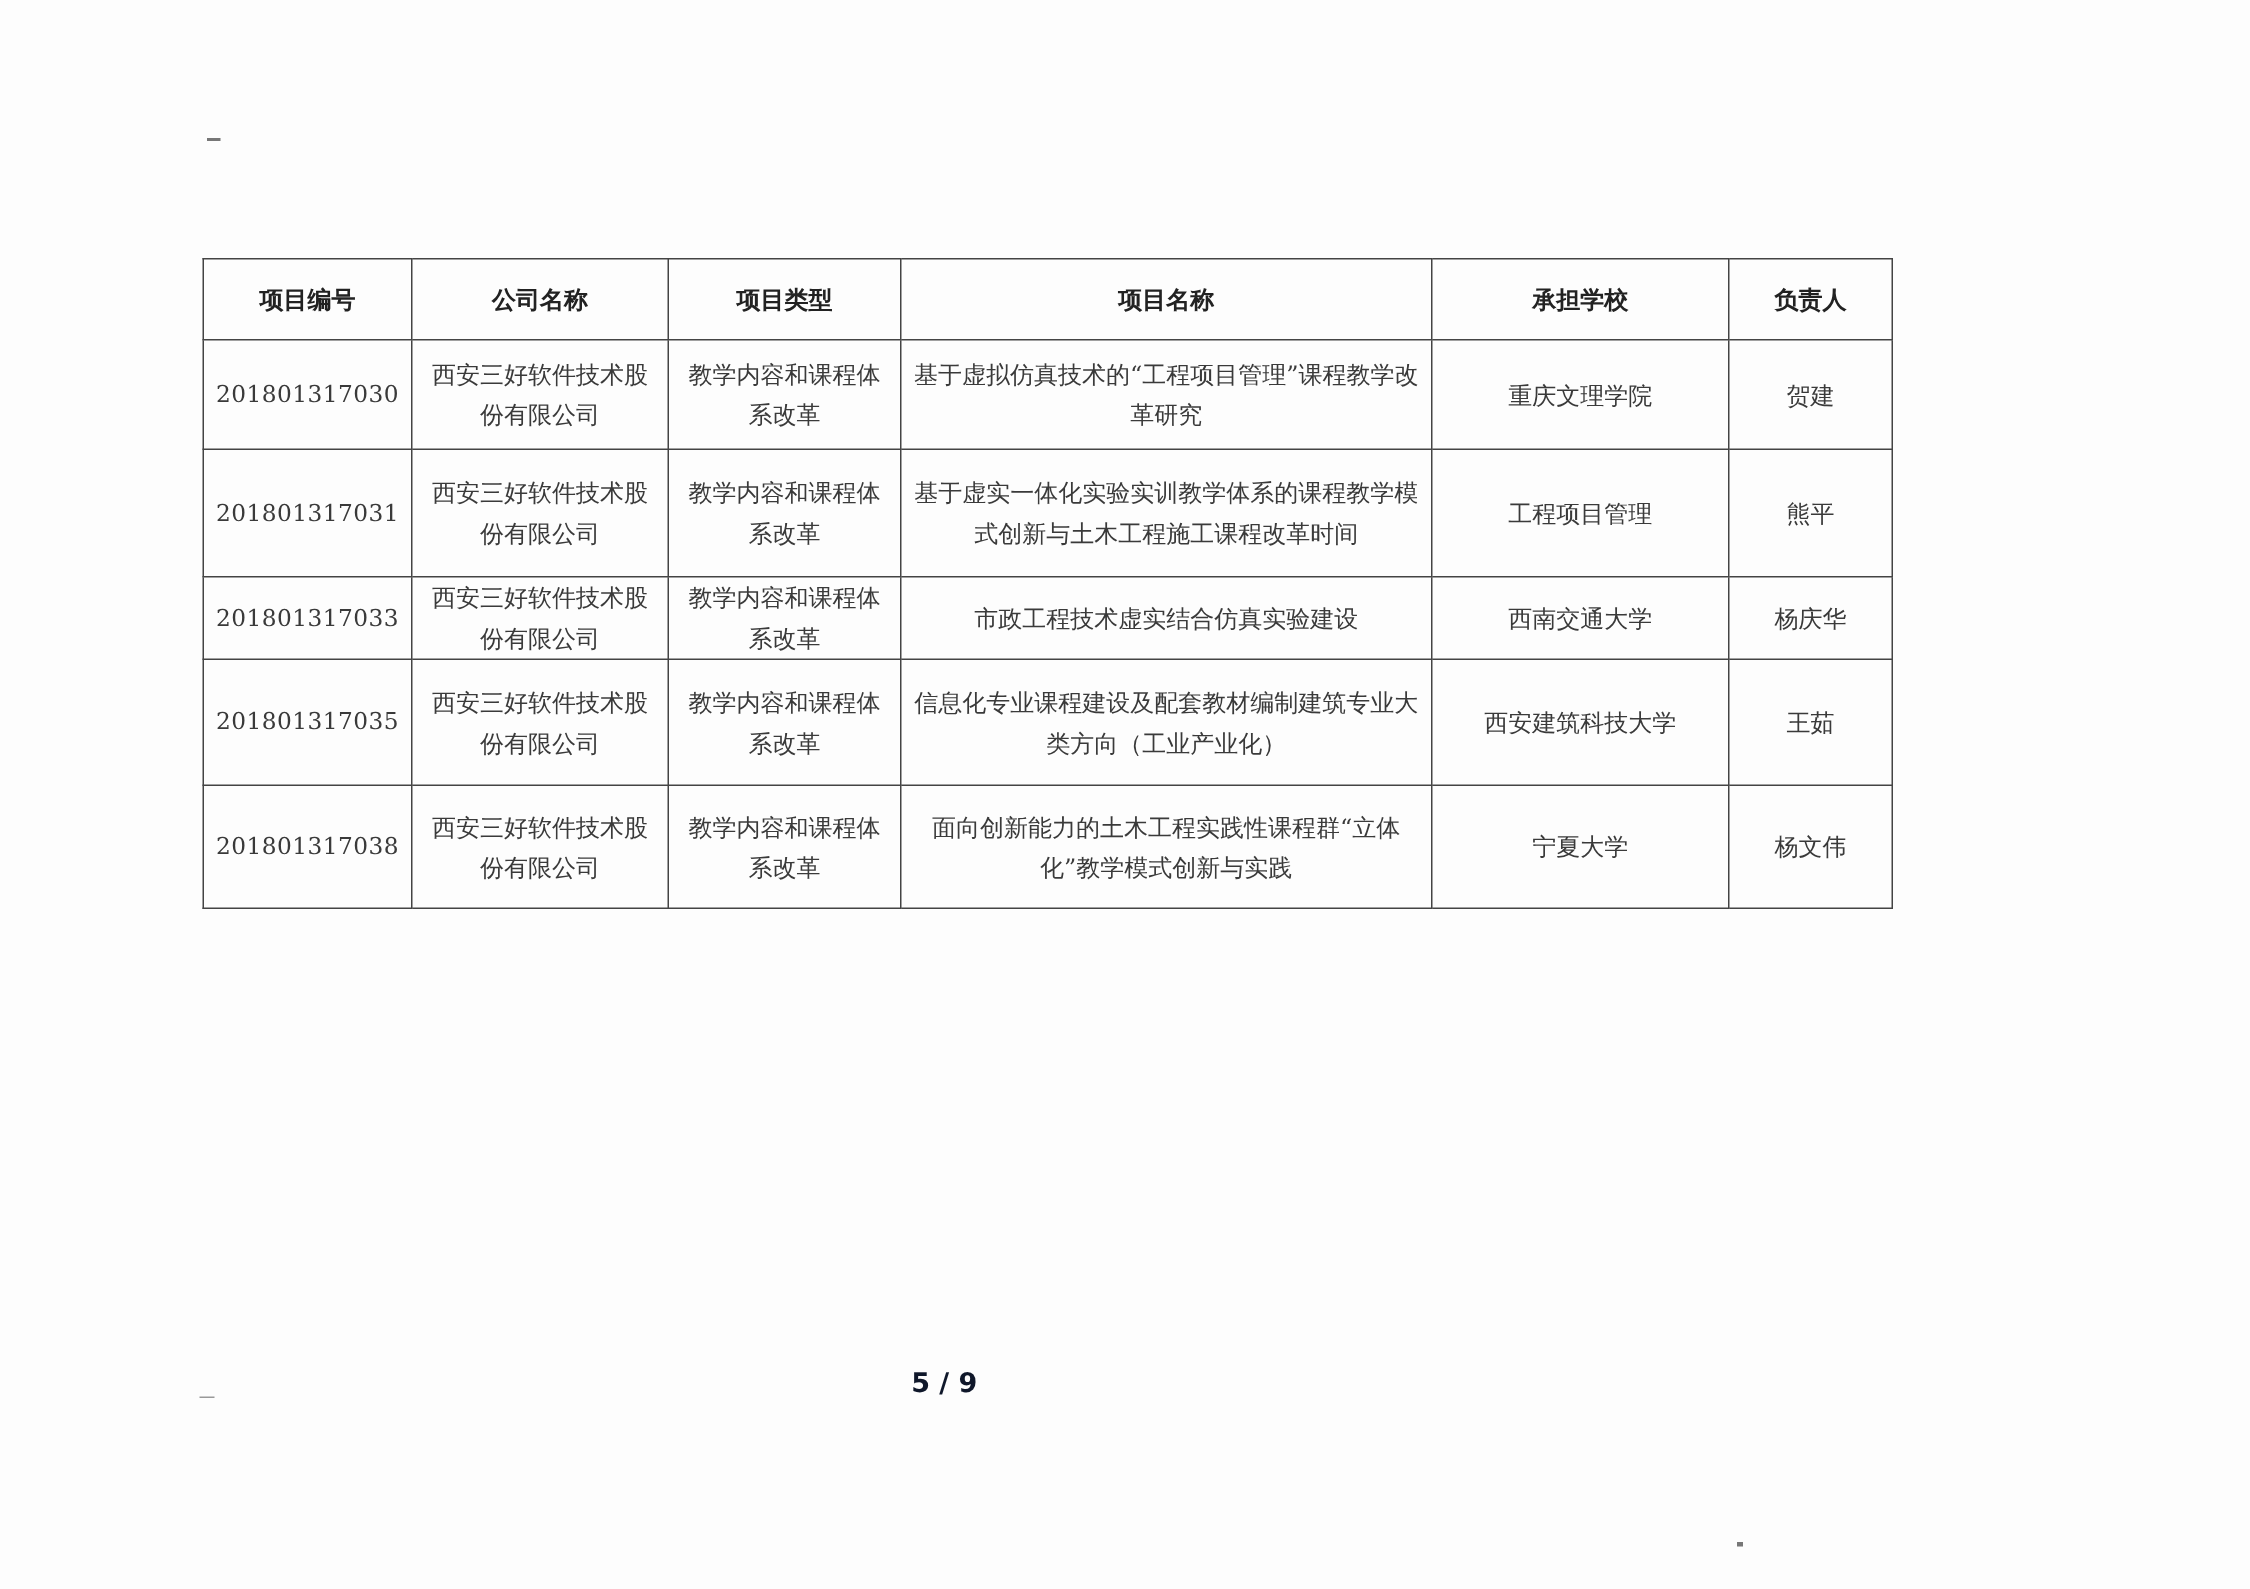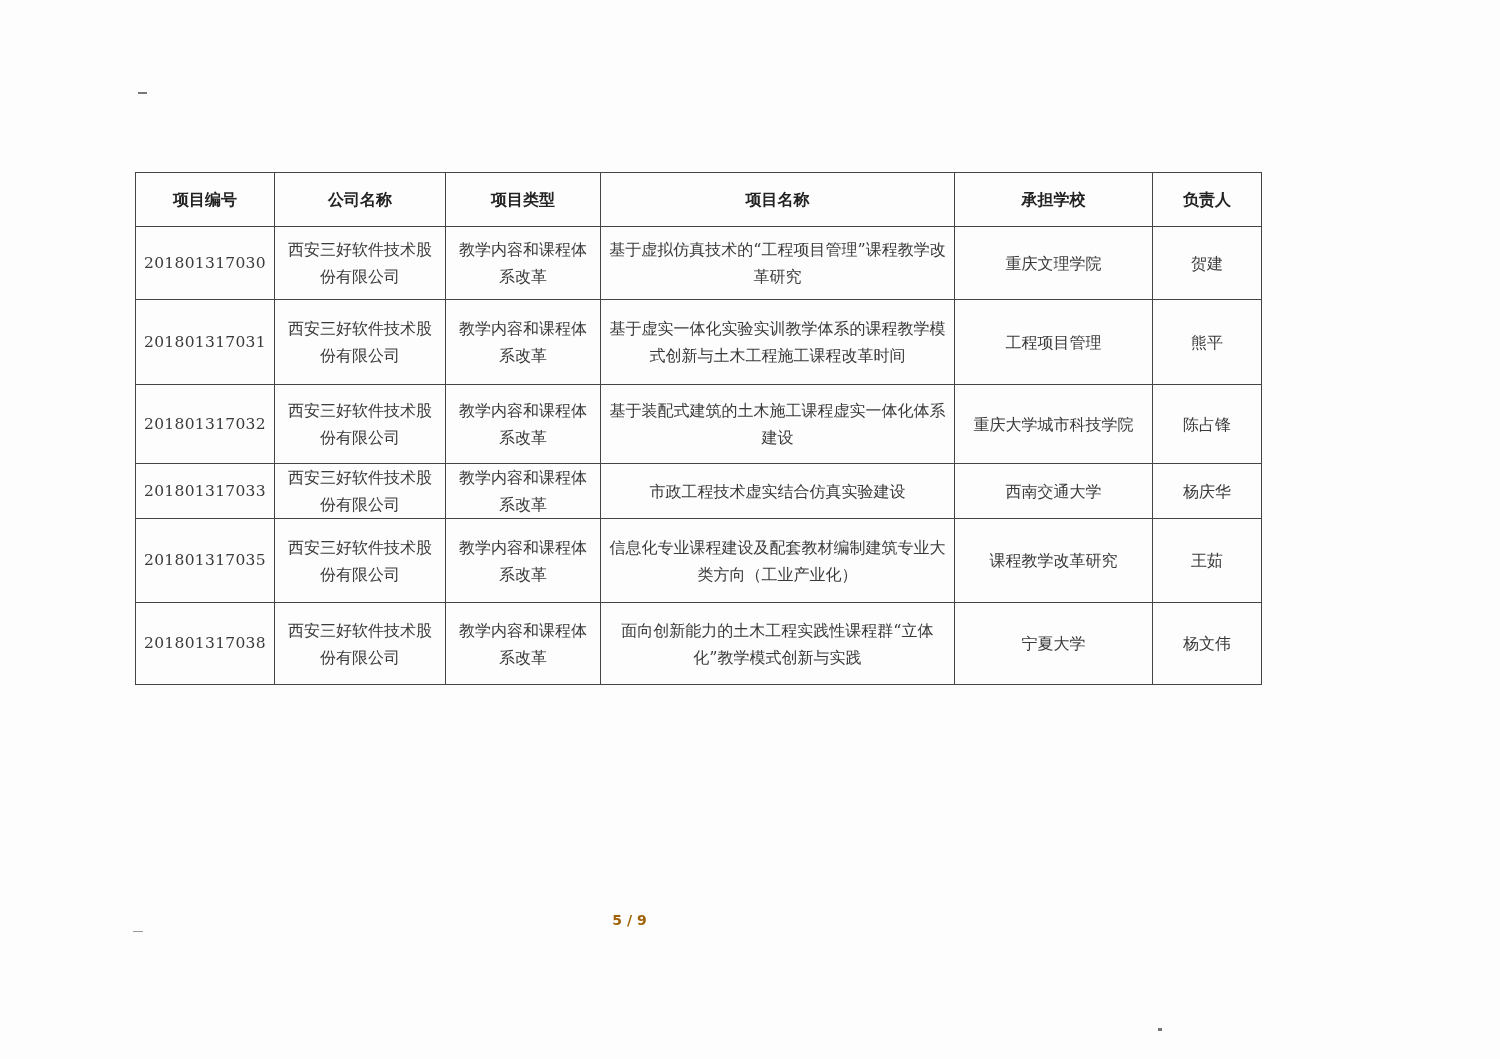--- a/index.html
+++ b/index.html
@@ -10,21 +10,21 @@
   .table-wrap { position: absolute; left: 135px; top: 172px; }
   table { border-collapse: collapse; table-layout: fixed; }
   th, td {
     border: 1.5px solid #444; text-align: center; vertical-align: middle;
     font-size: 16px; line-height: 27px; padding: 0 8px; color: #3a3a3a;
   }
   th { font-family: "DejaVu Sans", "Liberation Sans", sans-serif; font-weight: bold; font-size: 16px; height: 53px; color: #222; }
   td.id { font-size: 15.5px; letter-spacing: 0.3px; }
   .page-number {
     position: absolute; left: 0; width: 1259px; top: 912px; text-align: center;
-    font-family: "DejaVu Sans", "Liberation Sans", sans-serif; font-weight: bold; font-size: 14px; color: #a16207;
+    font-family: "DejaVu Sans", "Liberation Sans", sans-serif; font-weight: bold; font-size: 18px; color: #0f172a;
   }
   .speck { position: absolute; background: #777; }
 </style>
 </head>
 <body>
 
 <div class="speck" style="left:138px;top:92px;width:9px;height:2px;"></div>
 <div class="speck" style="left:133px;top:931px;width:10px;height:1px;background:#999;"></div>
 <div class="speck" style="left:1158px;top:1028px;width:4px;height:3px;"></div>
 
@@ -58,42 +58,34 @@
         <td>贺建</td>
       </tr>
       <tr style="height:85px">
         <td class="id">201801317031</td>
         <td>西安三好软件技术股份有限公司</td>
         <td>教学内容和课程体系改革</td>
         <td>基于虚实一体化实验实训教学体系的课程教学模式创新与土木工程施工课程改革时间</td>
         <td>工程项目管理</td>
         <td>熊平</td>
       </tr>
-      <tr style="height:79px">
-        <td class="id">201801317032</td>
-        <td>西安三好软件技术股份有限公司</td>
-        <td>教学内容和课程体系改革</td>
-        <td>基于装配式建筑的土木施工课程虚实一体化体系建设</td>
-        <td>重庆大学城市科技学院</td>
-        <td>陈占锋</td>
-      </tr>
       <tr style="height:54px">
         <td class="id">201801317033</td>
         <td>西安三好软件技术股份有限公司</td>
         <td>教学内容和课程体系改革</td>
         <td>市政工程技术虚实结合仿真实验建设</td>
         <td>西南交通大学</td>
         <td>杨庆华</td>
       </tr>
       <tr style="height:84px">
         <td class="id">201801317035</td>
         <td>西安三好软件技术股份有限公司</td>
         <td>教学内容和课程体系改革</td>
         <td>信息化专业课程建设及配套教材编制建筑专业大类方向（工业产业化）</td>
-        <td>课程教学改革研究</td>
+        <td>西安建筑科技大学</td>
         <td>王茹</td>
       </tr>
       <tr style="height:82px">
         <td class="id">201801317038</td>
         <td>西安三好软件技术股份有限公司</td>
         <td>教学内容和课程体系改革</td>
         <td>面向创新能力的土木工程实践性课程群“立体化”教学模式创新与实践</td>
         <td>宁夏大学</td>
         <td>杨文伟</td>
       </tr>

